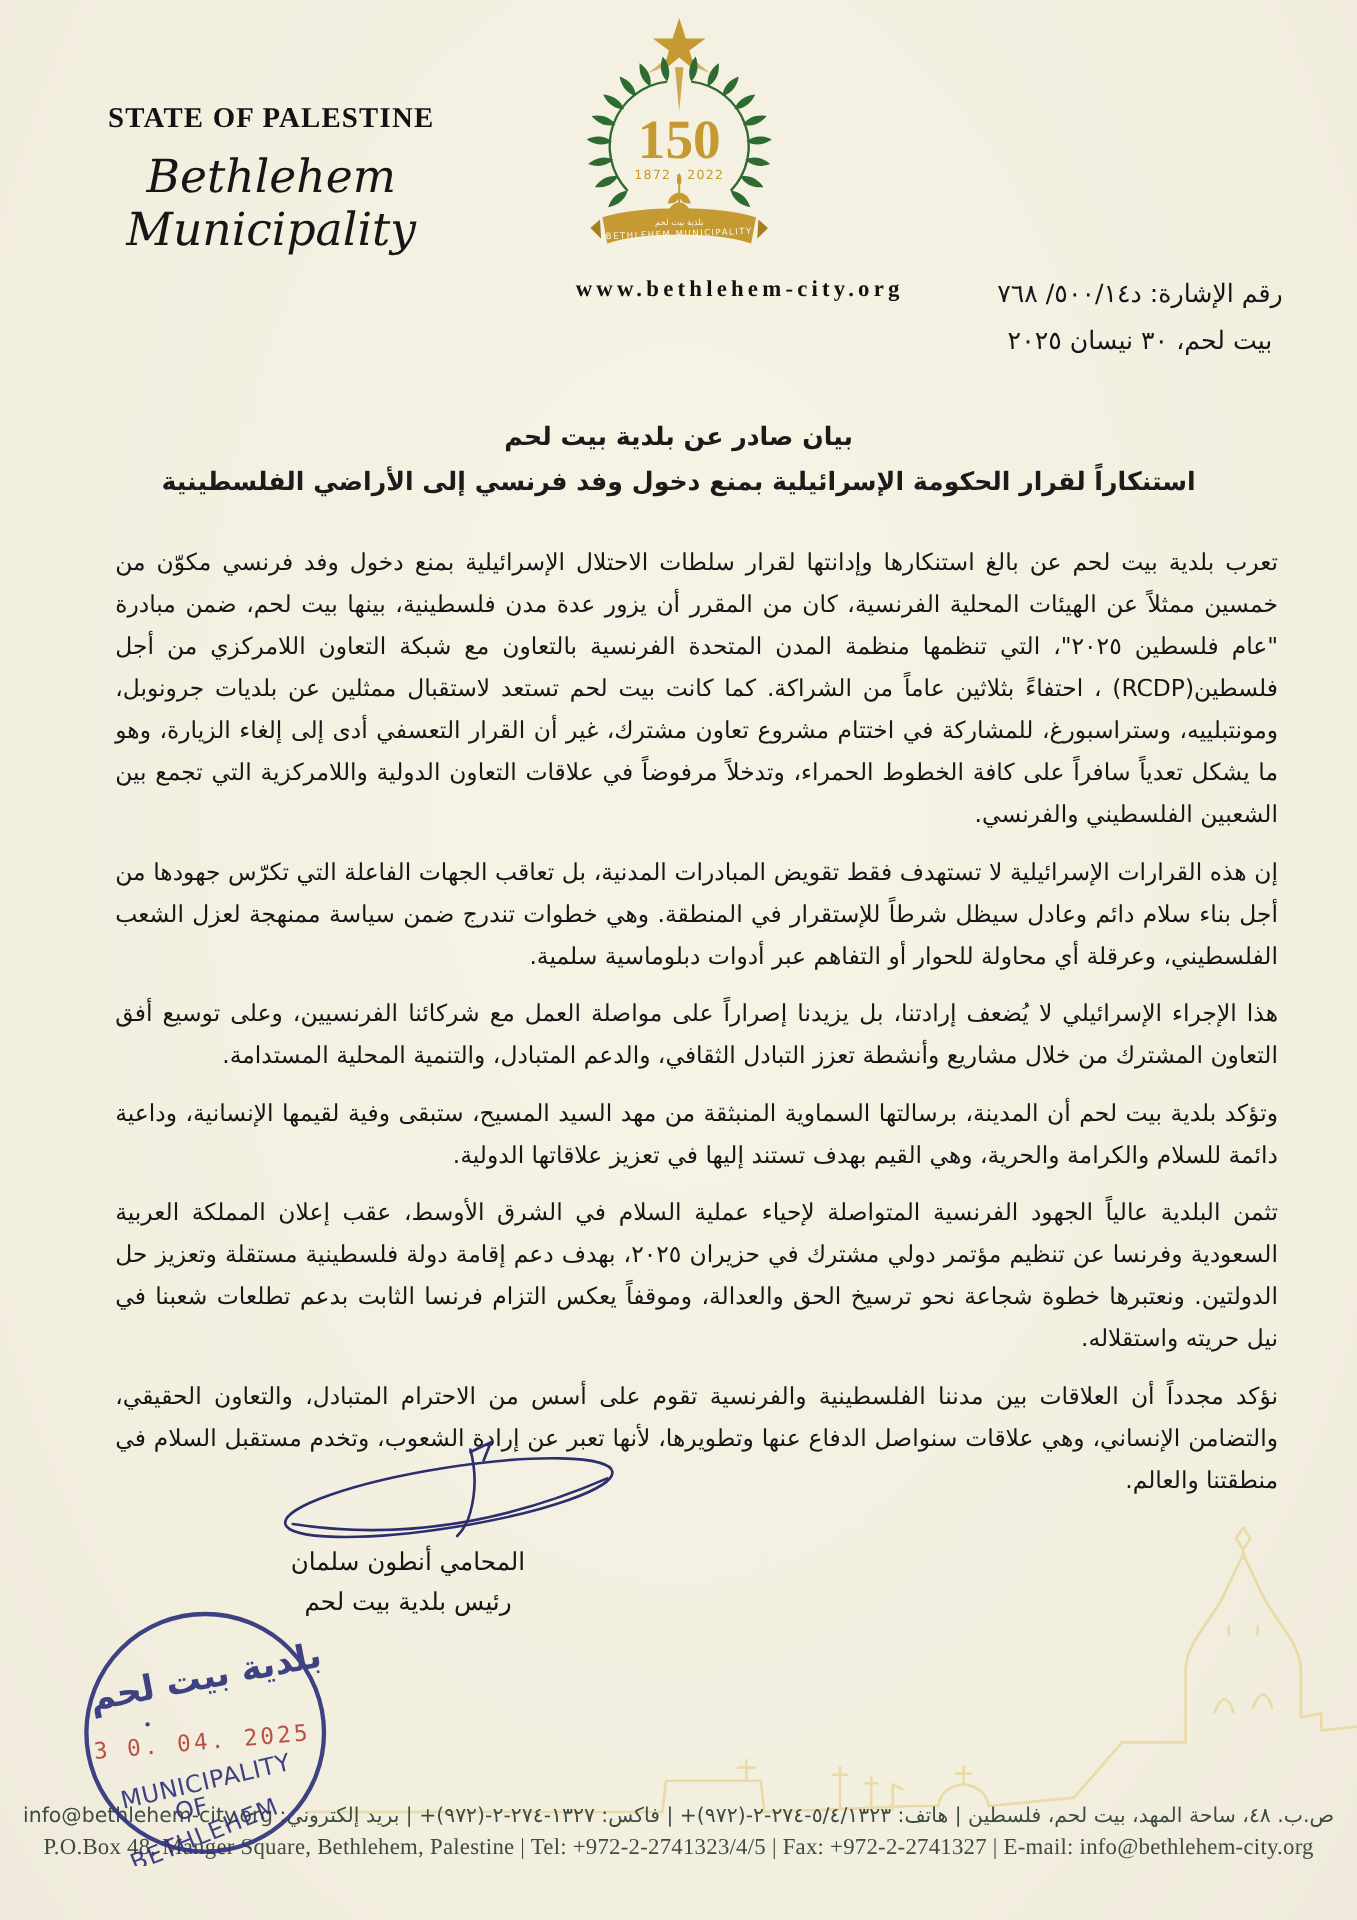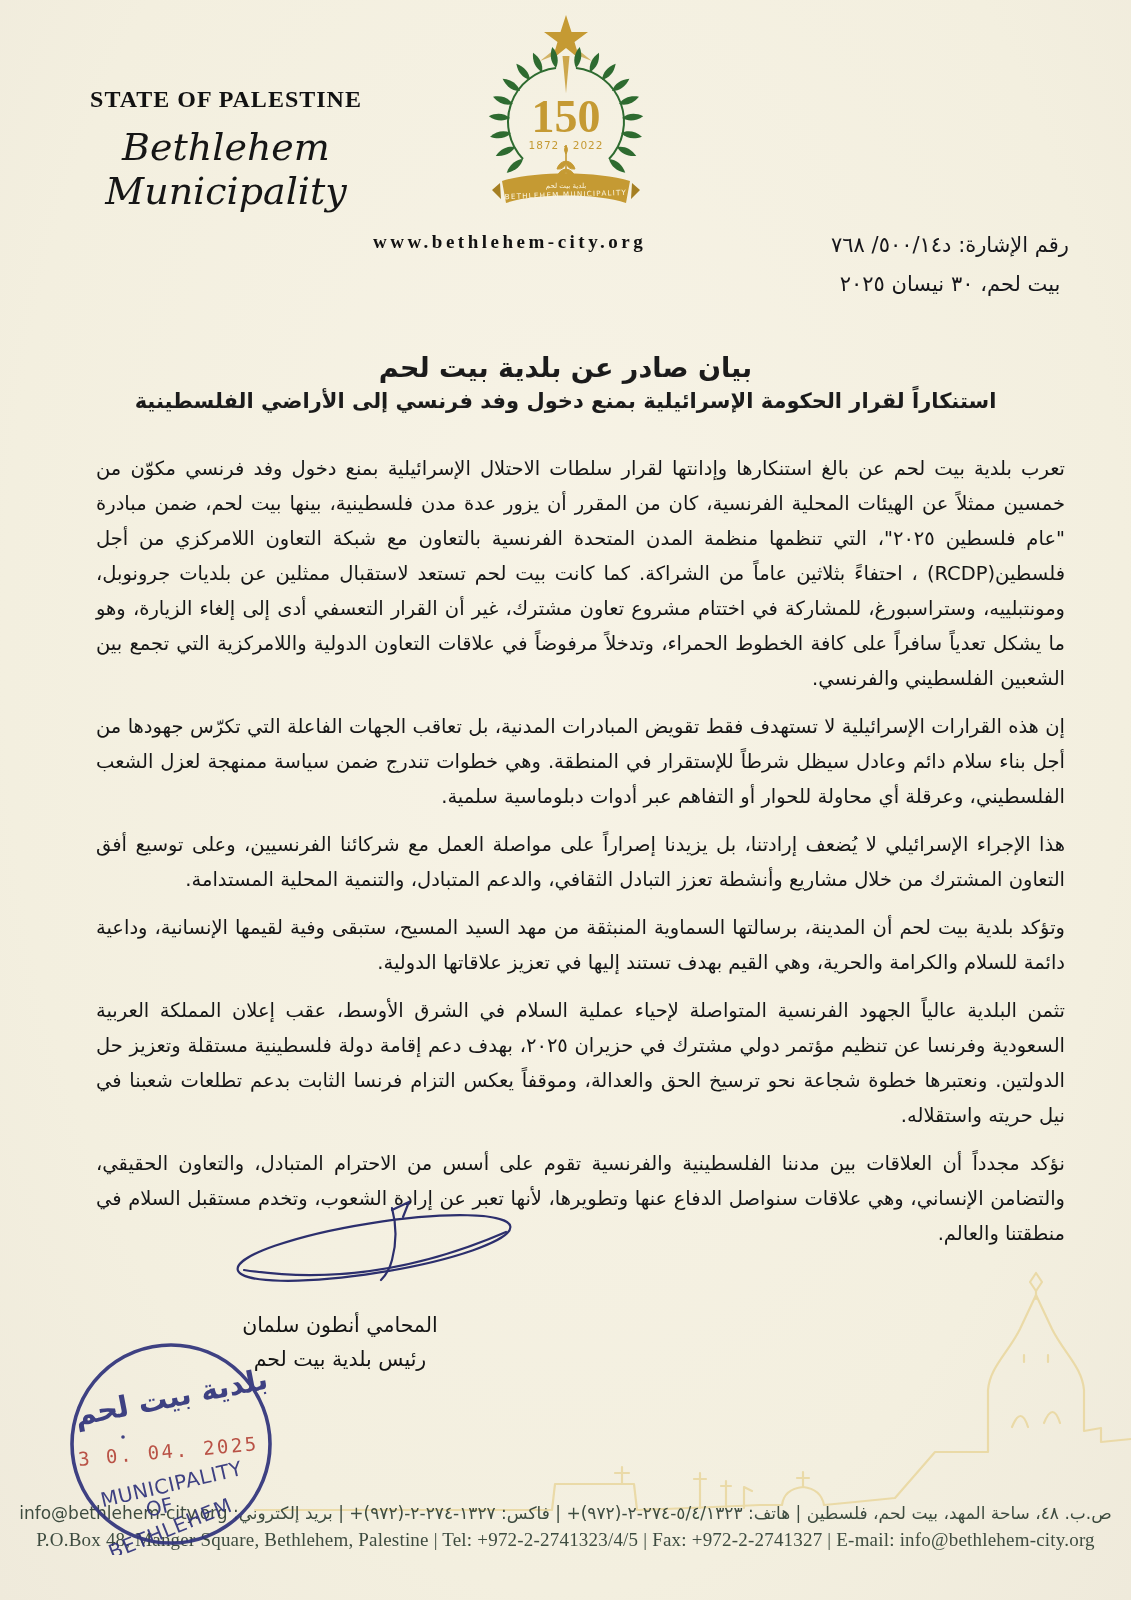--- a/index.html
+++ b/index.html
@@ -12,34 +12,34 @@
     color:#1b1b1b;
   }
   
   .hdr-left{position:absolute; left:50px; top:86px; width:352px; text-align:center;}
   .state-en{font-family:"Liberation Serif",serif; font-weight:bold; font-size:24px; letter-spacing:1px; color:#121212;}
   .muni-en{font-family:"DejaVu Serif",serif; font-style:italic; font-size:38px; margin-top:12px; color:#161616;}
   .logo{position:absolute; left:478px; top:10px; width:176px; height:202px;}
   .hdr-right{position:absolute; right:46px; top:80px; width:348px; text-align:center; direction:rtl;}
   .state-ar{font-size:28px; font-weight:bold; color:#121212;}
   .muni-ar{font-size:36px; margin-top:12px; color:#161616;}
-  .website{position:absolute; left:373px; top:231px; width:380px; text-align:left;
+  .website{position:absolute; left:373px; top:231px; width:380px; text-align:right;
     font-family:"Liberation Serif",serif; font-weight:bold; font-size:19px; letter-spacing:3.5px; color:#121212;}
   .refblock{position:absolute; right:62px; top:226px; direction:rtl; text-align:center;
     font-size:21px; line-height:39px; color:#16161a;}
   
-  .title{position:absolute; left:0; right:0; top:352px; text-align:center; font-size:27px; font-weight:bold; direction:rtl;}
+  .title{position:absolute; left:0; right:0; top:352px; text-align:center; font-size:21px; font-weight:bold; direction:rtl;}
   .subtitle{position:absolute; left:0; right:0; top:389px; text-align:center; font-size:21px; font-weight:bold; direction:rtl;}
   .bodytext{position:absolute; left:96px; right:66px; top:439px; direction:rtl; text-align:justify;
     font-size:19.5px; line-height:35px; color:#161616;}
   .bodytext p{margin:12px 0 13px 0;}
   
   .sig-scribble{position:absolute; left:222px; top:1194px; width:312px; height:108px; z-index:4;}
   .sigblock{position:absolute; left:182px; top:1284px; width:316px; text-align:center; direction:rtl;
-    font-size:20.5px; line-height:34px; color:#141414; z-index:3;margin-top:24px;}
+    font-size:20.5px; line-height:34px; color:#141414; z-index:3;}
   
   .stamp{position:absolute; left:60px; top:1333px; width:222px; height:222px; z-index:6; opacity:.93;}
   
   .skyline{position:absolute; left:0; top:1255px; width:1131px; height:300px; z-index:1;}
   
   .footer{position:absolute; left:0; right:0; top:1501px; text-align:center; color:#3d4b3f; z-index:2;}
   .f-ar{direction:rtl; font-size:17px; line-height:24px;}
   .f-en{font-family:"Liberation Serif",serif; font-size:19px; margin-top:4px; letter-spacing:.2px;}
 </style>
 </head>

